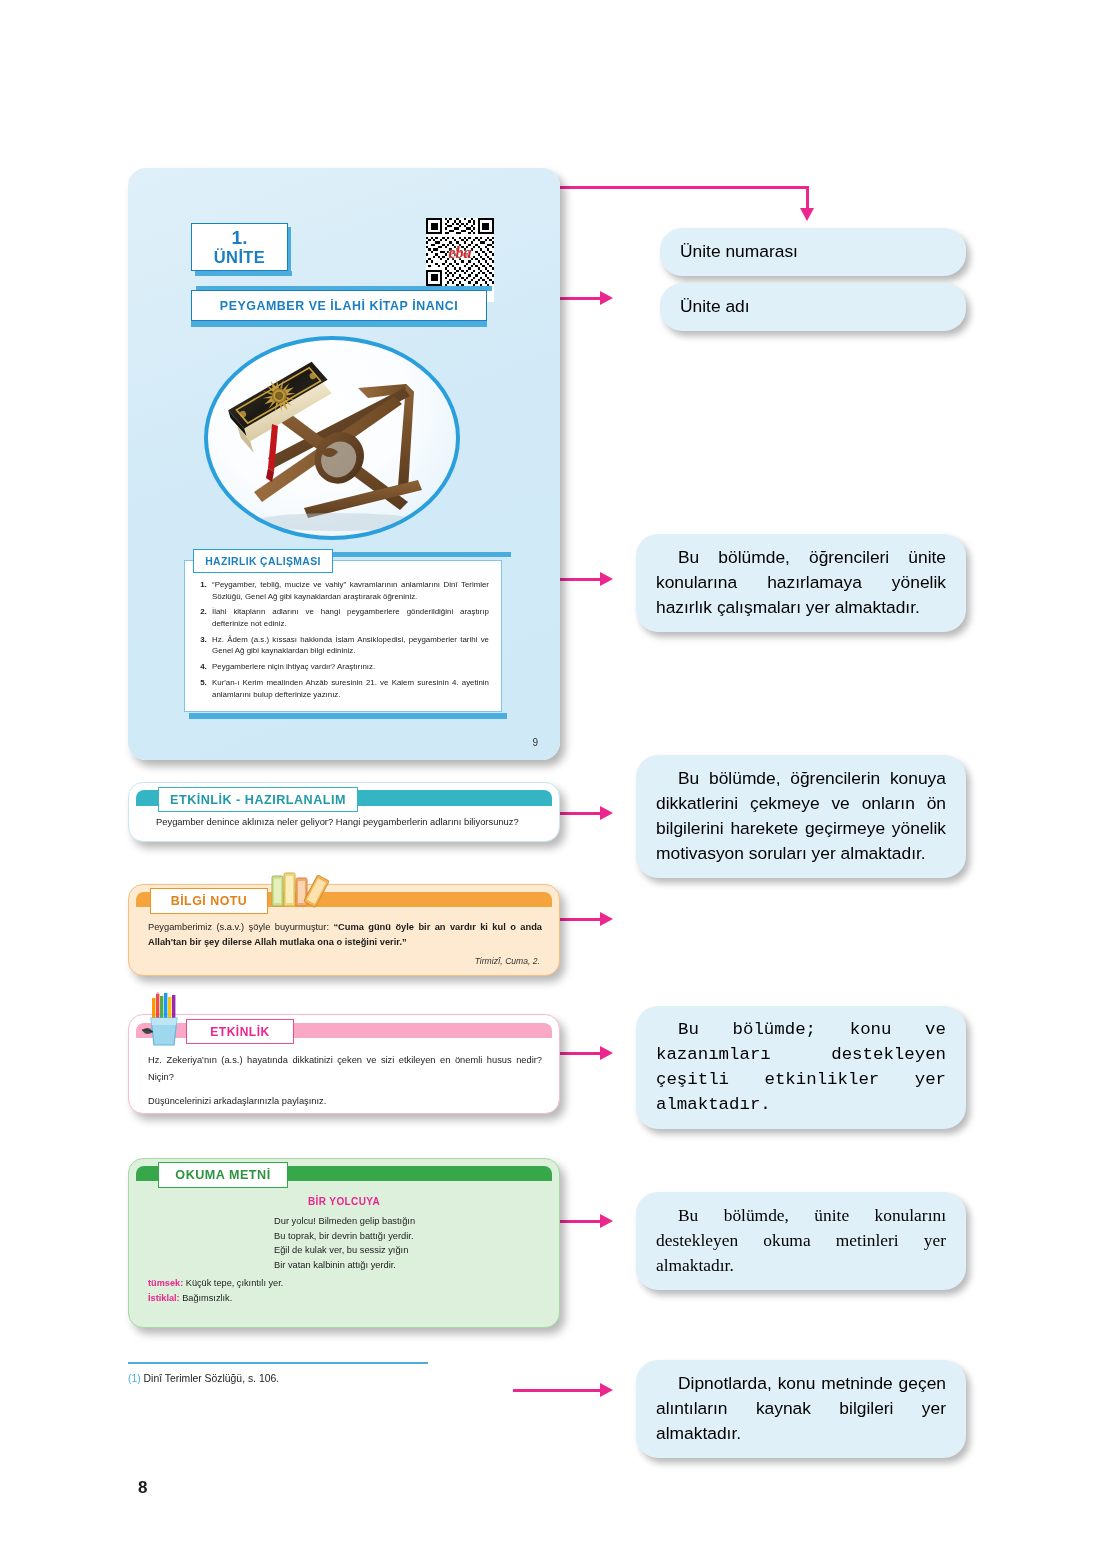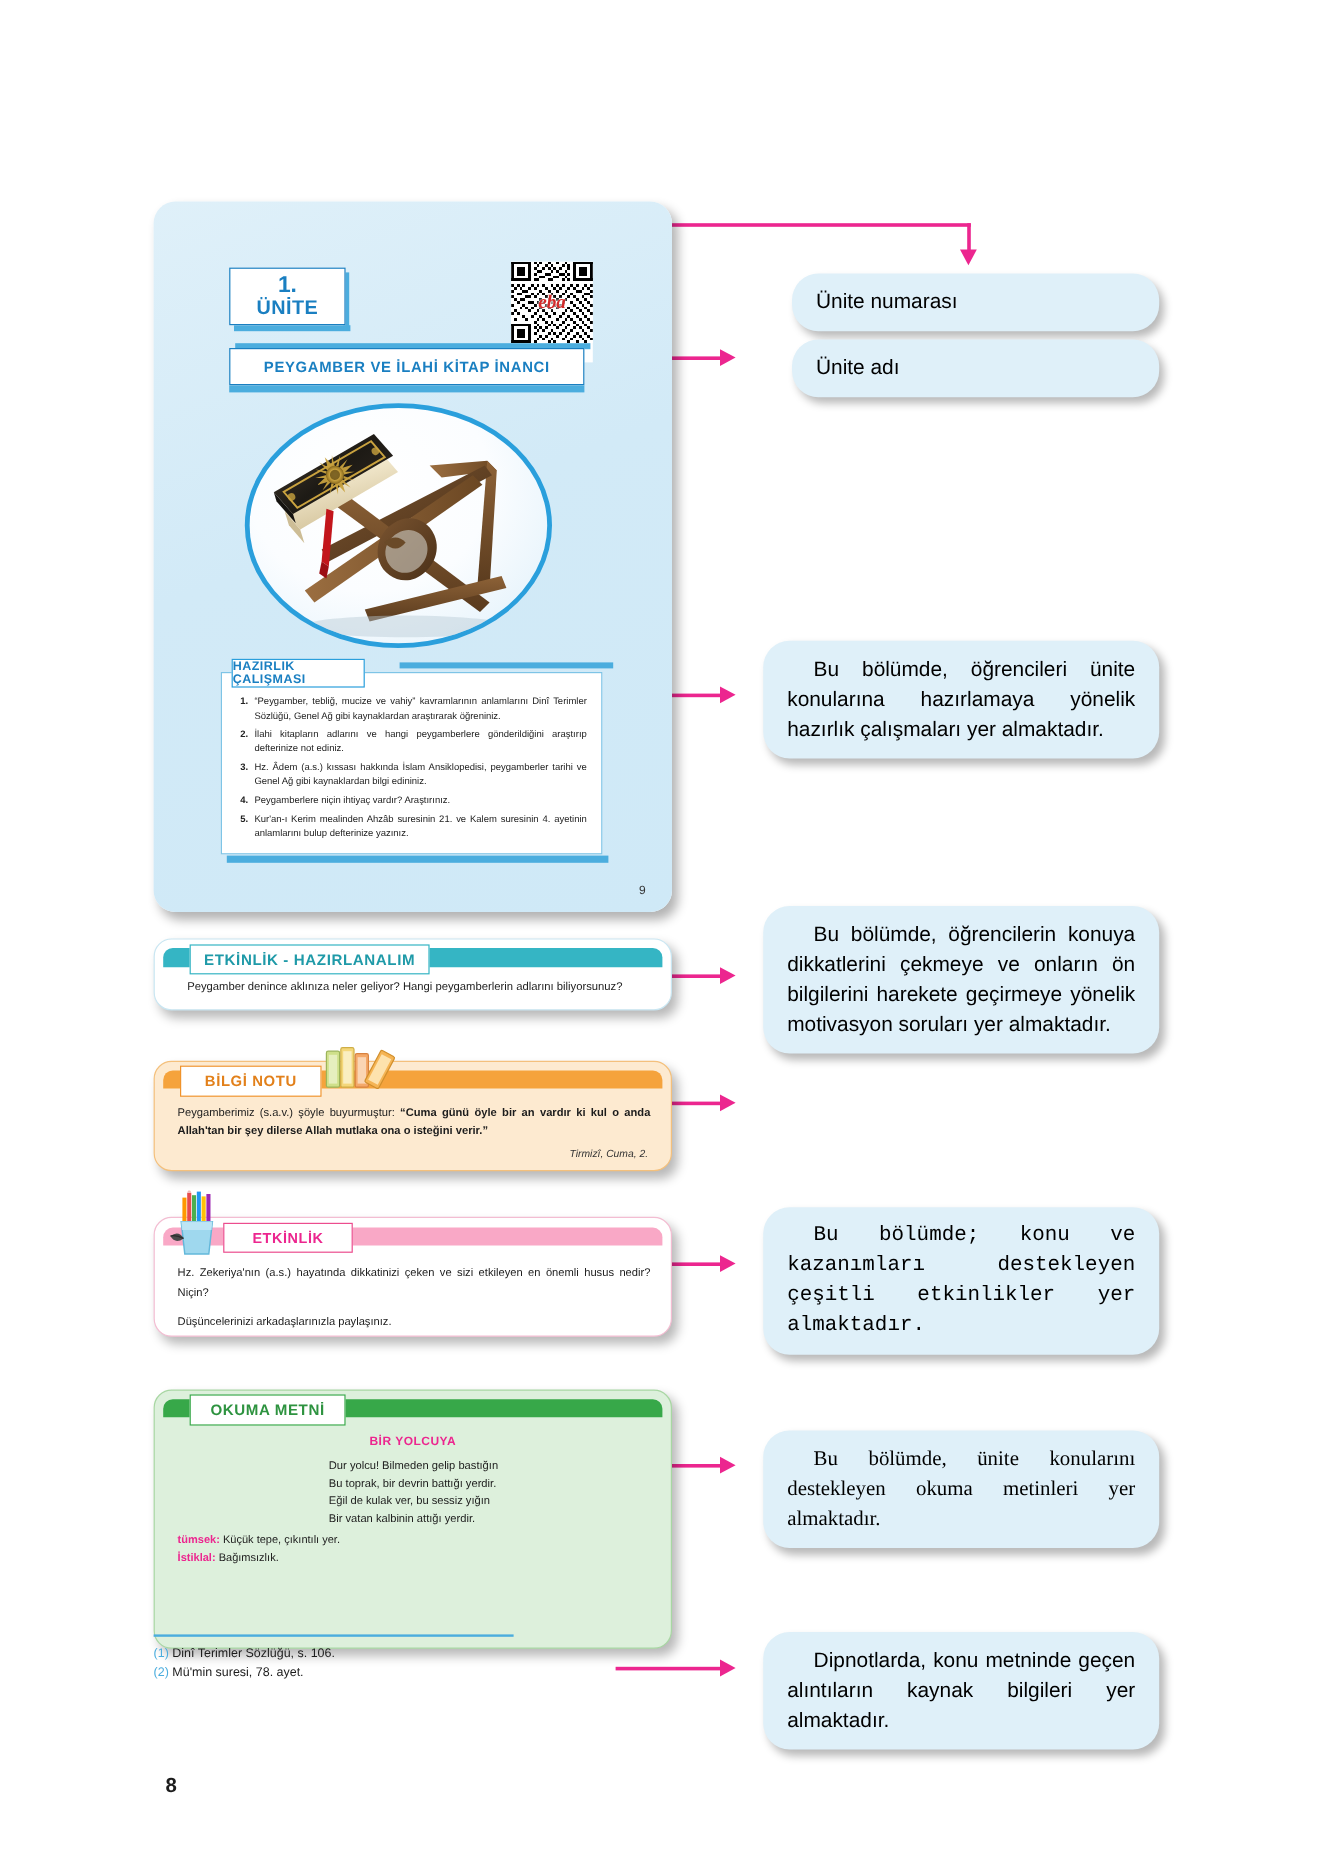--- a/index.html
+++ b/index.html
@@ -109,21 +109,21 @@
     overflow: hidden;
   }
   .rahle { position: absolute; left: 0; top: 0; width: 256px; height: 204px; }
 
   
   .prep {
     position: absolute; left: 56px; top: 392px; width: 318px; height: 152px;
     background: #ffffff; border: 1px solid #7ec4e6;
   }
   .prep-tab {
-    position: absolute; left: 8px; top: -12px; width: 111px; height: 24px;
+    position: absolute; left: 8px; top: -12px; width: 140px; height: 24px;
     background: #ffffff; border: 1.3px solid #2a9fdc;
     display: flex; align-items: center; justify-content: center;
     color: #1a7fc1; font-weight: bold; font-size: 10.4px; letter-spacing: .4px;
   }
   .prep-tabline {
     position: absolute; left: 148px; top: -9px; width: 178px; height: 5px; background: #4badde;
   }
   .prep-bottom {
     position: absolute; left: 4px; top: 152px; width: 318px; height: 6px; background: #4badde;
   }
@@ -209,21 +209,21 @@
     border: 1.4px solid #ec4d8e; color: #ec268f; font-size: 12px;
   }
   #sec-etkinlik .sec-text {
     position: absolute; left: 20px; top: 38px; right: 18px;
     font-size: 9.3px; color: #1c1c1c; line-height: 17px; text-align: justify;
   }
   #sec-etkinlik .sec-text p + p { margin-top: 7px; }
   .pencil-icon { position: absolute; left: 12px; top: -22px; width: 50px; height: 56px; z-index: 5; }
 
   
-  #sec-okuma { left: 128px; top: 1158px; width: 432px; height: 216px; }
+  #sec-okuma { left: 128px; top: 1158px; width: 432px; height: 170px; }
   #sec-okuma .sec-body {
     background: #ddf0dc; border: 1px solid #a8d7a3;
     box-shadow: 5px 6px 9px rgba(0,0,0,.28);
   }
   #sec-okuma .sec-topbar {
     left: 8px; top: 8px; width: 416px; height: 15px;
     background: #37a849; border-radius: 8px 8px 0 0;
   }
   #sec-okuma .sec-tab {
     left: 30px; top: 4px; width: 130px; height: 26px;
@@ -725,24 +725,20 @@
       <div><b>İstiklal:</b><span> Bağımsızlık.</span></div>
     </div>
   </div>
 
   <div id="footnotes">
     <div class="fn-rule"></div>
     <div class="fn-line">
       <span class="num">(1)</span>
       <span>Dinî Terimler Sözlüğü, s. 106.</span>
     </div>
-    <div class="fn-line">
-      <span class="num">(2)</span>
-      <span>Mü'min suresi, 78. ayet.</span>
-    </div>
   </div>
 
   <div class="callout" style="left:660px; top:228px; width:306px;">
     <span>Ünite numarası</span>
   </div>
 
   <div class="callout" style="left:660px; top:283px; width:306px;">
     <span>Ünite adı</span>
   </div>
 

